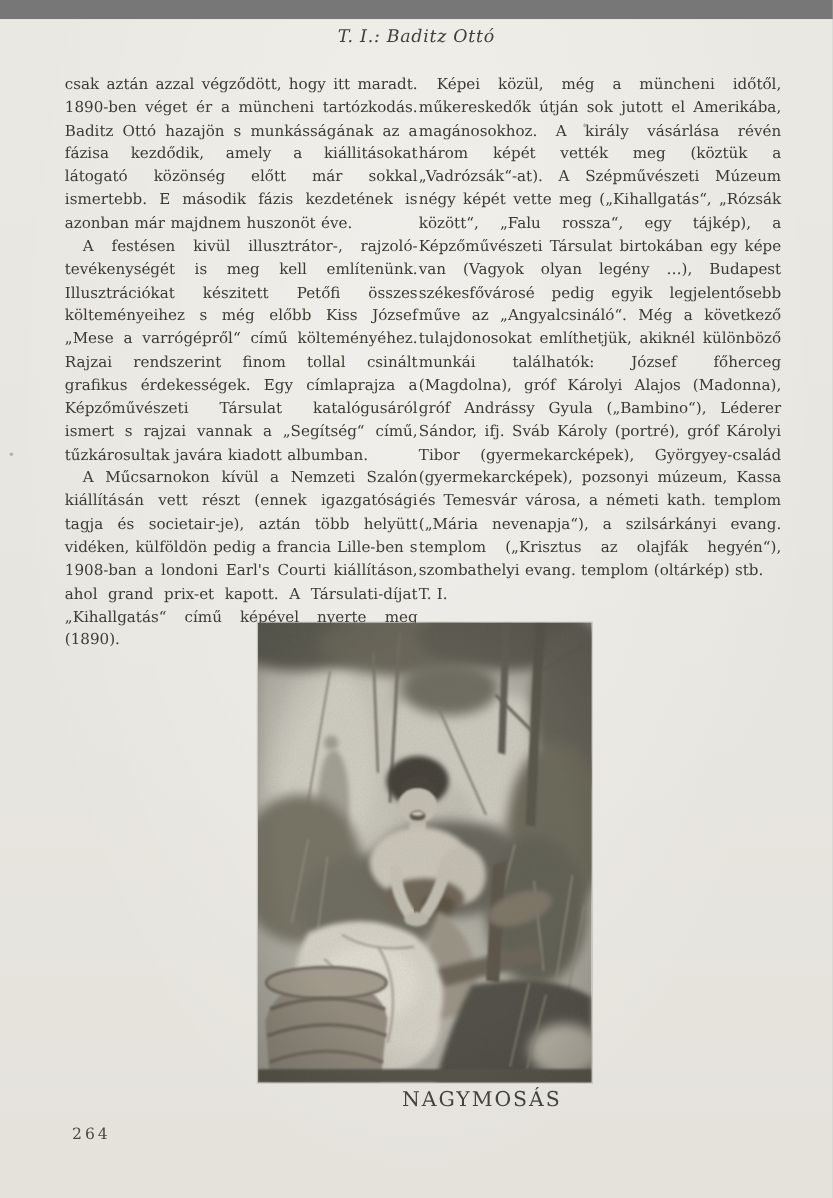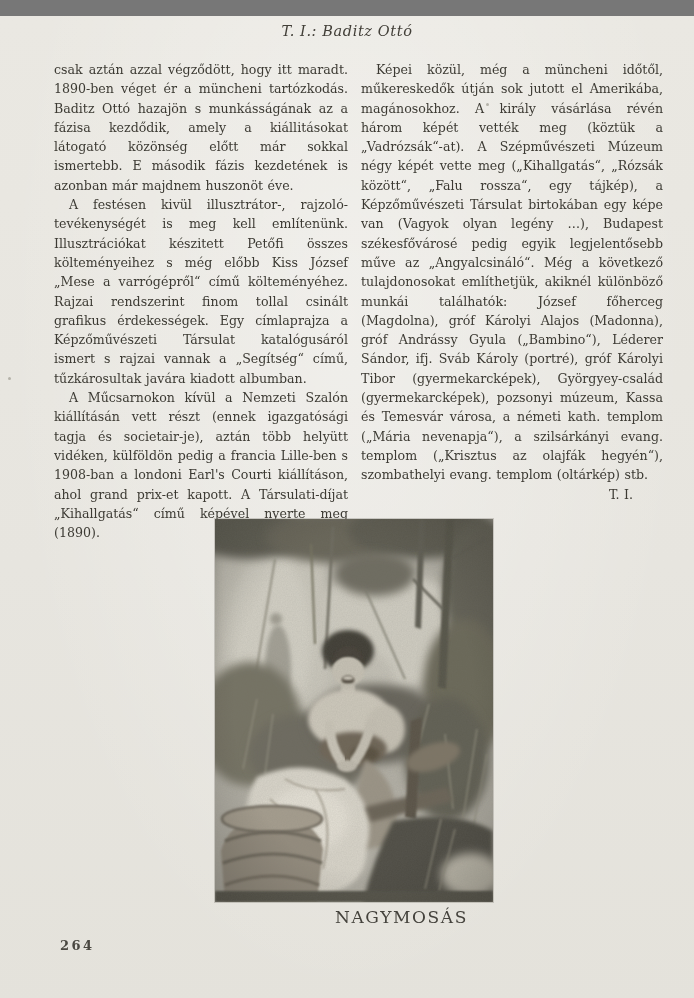--- a/index.html
+++ b/index.html
@@ -20,35 +20,34 @@
     position:absolute;top:7px;left:0;width:100%;
     text-align:center;
     font-style:italic;
     font-size:14.5px;
     letter-spacing:0.6px;
     color:#423f38;
   }
   .columns{
     position:absolute;top:44px;left:54px;
     width:609px;
-    display:flex;gap:13px;
+    display:flex;gap:1px;
   }
   .col{
     font-size:12.6px;
     line-height:19.3px;
     text-align:justify;
     hyphens:auto;
     word-spacing:0.5px;
   }
   .col-left{width:294px;}
   .col-right{width:302px;}
   .col p{margin:0;}
   .col p.indent{text-indent:15px;}
   .signature{
-    text-align:right;
     padding-right:30px;
     text-indent:0 !important;
   }
   .figure{
     position:absolute;left:215px;top:503px;
     width:278px;height:383px;
     box-shadow:0 0 0 1px rgba(90,88,80,0.25);
   }
   .figure svg{display:block;}
   .captions{
@@ -57,21 +56,20 @@
     line-height:20px;
     letter-spacing:1.6px;
     color:#44423c;
     white-space:nowrap;
   }
   .page-number{
     position:absolute;left:60px;top:922px;
     font-size:13px;
     letter-spacing:2.5px;
     color:#4a4841;
-    font-weight:bold;
   }
   .speck{position:absolute;width:3px;height:3px;border-radius:50%;background:#b5b2a9;}
 </style>
 </head>
 <body>
 
 <div class="page">
 
   <div class="running-head">T. I.: Baditz Ottó</div>
 

